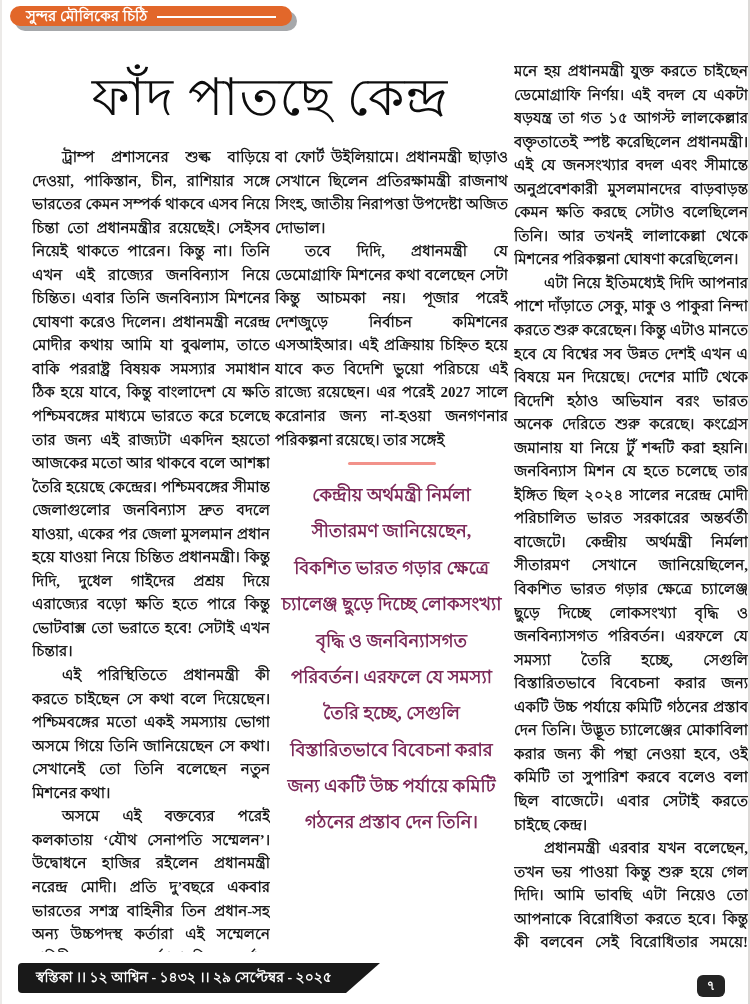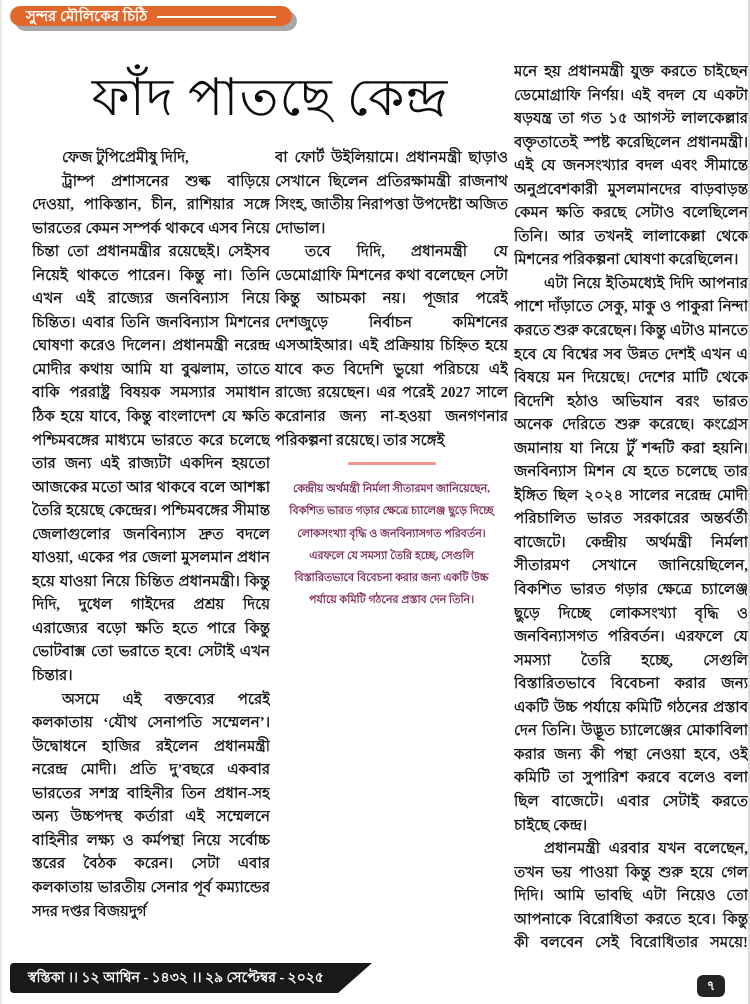--- a/index.html
+++ b/index.html
@@ -55,28 +55,28 @@
   .salutation { text-indent:30px; }
 
   
   .pullquote-block { margin-top:8px; text-align:center; }
   .pq-rule {
     width:88px; height:3px; background:#f2928a;
     margin:10px auto; border-radius:2px;
   }
   .pullquote {
     display:block;
-    color:#7c2a59; font-weight:bold; font-size:11px;
+    color:#7c2a59; font-weight:bold; font-size:18px;
     line-height:2.02; text-align:center; text-indent:0;
     padding:2px 6px;
   }
 
   
   .footer-banner {
-    position:absolute; left:8px; top:963px;
+    position:absolute; left:16px; top:963px;
     width:362px; height:30px;
     background:#191919; color:#ffffff;
     display:flex; align-items:center; justify-content:center;
     font-size:14px; font-weight:bold;
     padding-right:30px;
     clip-path:polygon(0 0, 100% 0, calc(100% - 34px) 100%, 0 100%);
     border-radius:4px 0 0 4px;
   }
   .page-number-badge {
     position:absolute; left:695px; top:975px;
@@ -91,22 +91,22 @@
 <body>
 
 <div class="header-banner">
   <span class="label">সুন্দর মৌলিকের চিঠি</span>
   <span class="line"></span>
 </div>
 
 <h1 class="headline">ফাঁদ পাতছে কেন্দ্র</h1>
 
 <div class="col col1">
-  <p class="salutation">ফেজ টুপিপ্রেমীষু দিদি,</p>
   <p>ট্রাম্প প্রশাসনের শুল্ক বাড়িয়ে দেওয়া, পাকিস্তান, চীন, রাশিয়ার সঙ্গে ভারতের কেমন সম্পর্ক থাকবে এসব নিয়ে চিন্তা তো প্রধানমন্ত্রীর রয়েছেই। সেইসব নিয়েই থাকতে পারেন। কিন্তু না। তিনি এখন এই রাজ্যের জনবিন্যাস নিয়ে চিন্তিত। এবার তিনি জনবিন্যাস মিশনের ঘোষণা করেও দিলেন। প্রধানমন্ত্রী নরেন্দ্র মোদীর কথায় আমি যা বুঝলাম, তাতে বাকি পররাষ্ট্র বিষয়ক সমস্যার সমাধান ঠিক হয়ে যাবে, কিন্তু বাংলাদেশ যে ক্ষতি পশ্চিমবঙ্গের মাধ্যমে ভারতে করে চলেছে তার জন্য এই রাজ্যটা একদিন হয়তো আজকের মতো আর থাকবে বলে আশঙ্কা তৈরি হয়েছে কেন্দ্রের। পশ্চিমবঙ্গের সীমান্ত জেলাগুলোর জনবিন্যাস দ্রুত বদলে যাওয়া, একের পর জেলা মুসলমান প্রধান হয়ে যাওয়া নিয়ে চিন্তিত প্রধানমন্ত্রী। কিন্তু দিদি, দুধেল গাইদের প্রশ্রয় দিয়ে এরাজ্যের বড়ো ক্ষতি হতে পারে কিন্তু ভোটবাক্স তো ভরাতে হবে! সেটাই এখন চিন্তার।</p>
+  <p>এই পরিস্থিতিতে প্রধানমন্ত্রী কী করতে চাইছেন সে কথা বলে দিয়েছেন। পশ্চিমবঙ্গের মতো একই সমস্যায় ভোগা অসমে গিয়ে তিনি জানিয়েছেন সে কথা। সেখানেই তো তিনি বলেছেন নতুন মিশনের কথা।</p>
   <p>অসমে এই বক্তব্যের পরেই কলকাতায় ‘যৌথ সেনাপতি সম্মেলন’। উদ্বোধনে হাজির রইলেন প্রধানমন্ত্রী নরেন্দ্র মোদী। প্রতি দু’বছরে একবার ভারতের সশস্ত্র বাহিনীর তিন প্রধান-সহ অন্য উচ্চপদস্থ কর্তারা এই সম্মেলনে বাহিনীর লক্ষ্য ও কর্মপন্থা নিয়ে সর্বোচ্চ স্তরের বৈঠক করেন। সেটা এবার কলকাতায় ভারতীয় সেনার পূর্ব কম্যান্ডের সদর দপ্তর বিজয়দুর্গ</p>
 </div>
 
 <div class="col col2">
   <p class="cont">বা ফোর্ট উইলিয়ামে। প্রধানমন্ত্রী ছাড়াও সেখানে ছিলেন প্রতিরক্ষামন্ত্রী রাজনাথ সিংহ, জাতীয় নিরাপত্তা উপদেষ্টা অজিত দোভাল।</p>
   <p>তবে দিদি, প্রধানমন্ত্রী যে ডেমোগ্রাফি মিশনের কথা বলেছেন সেটা কিন্তু আচমকা নয়। পূজার পরেই দেশজুড়ে নির্বাচন কমিশনের এসআইআর। এই প্রক্রিয়ায় চিহ্নিত হয়ে যাবে কত বিদেশি ভুয়ো পরিচয়ে এই রাজ্যে রয়েছেন। এর পরেই 2027 সালে করোনার জন্য না-হওয়া জনগণনার পরিকল্পনা রয়েছে। তার সঙ্গেই</p>
   <div class="pullquote-block">
     <div class="pq-rule"></div>
     <span class="pullquote">কেন্দ্রীয় অর্থমন্ত্রী নির্মলা সীতারমণ জানিয়েছেন, বিকশিত ভারত গড়ার ক্ষেত্রে চ্যালেঞ্জ ছুড়ে দিচ্ছে লোকসংখ্যা বৃদ্ধি ও জনবিন্যাসগত পরিবর্তন। এরফলে যে সমস্যা তৈরি হচ্ছে, সেগুলি বিস্তারিতভাবে বিবেচনা করার জন্য একটি উচ্চ পর্যায়ে কমিটি গঠনের প্রস্তাব দেন তিনি।</span>
 

